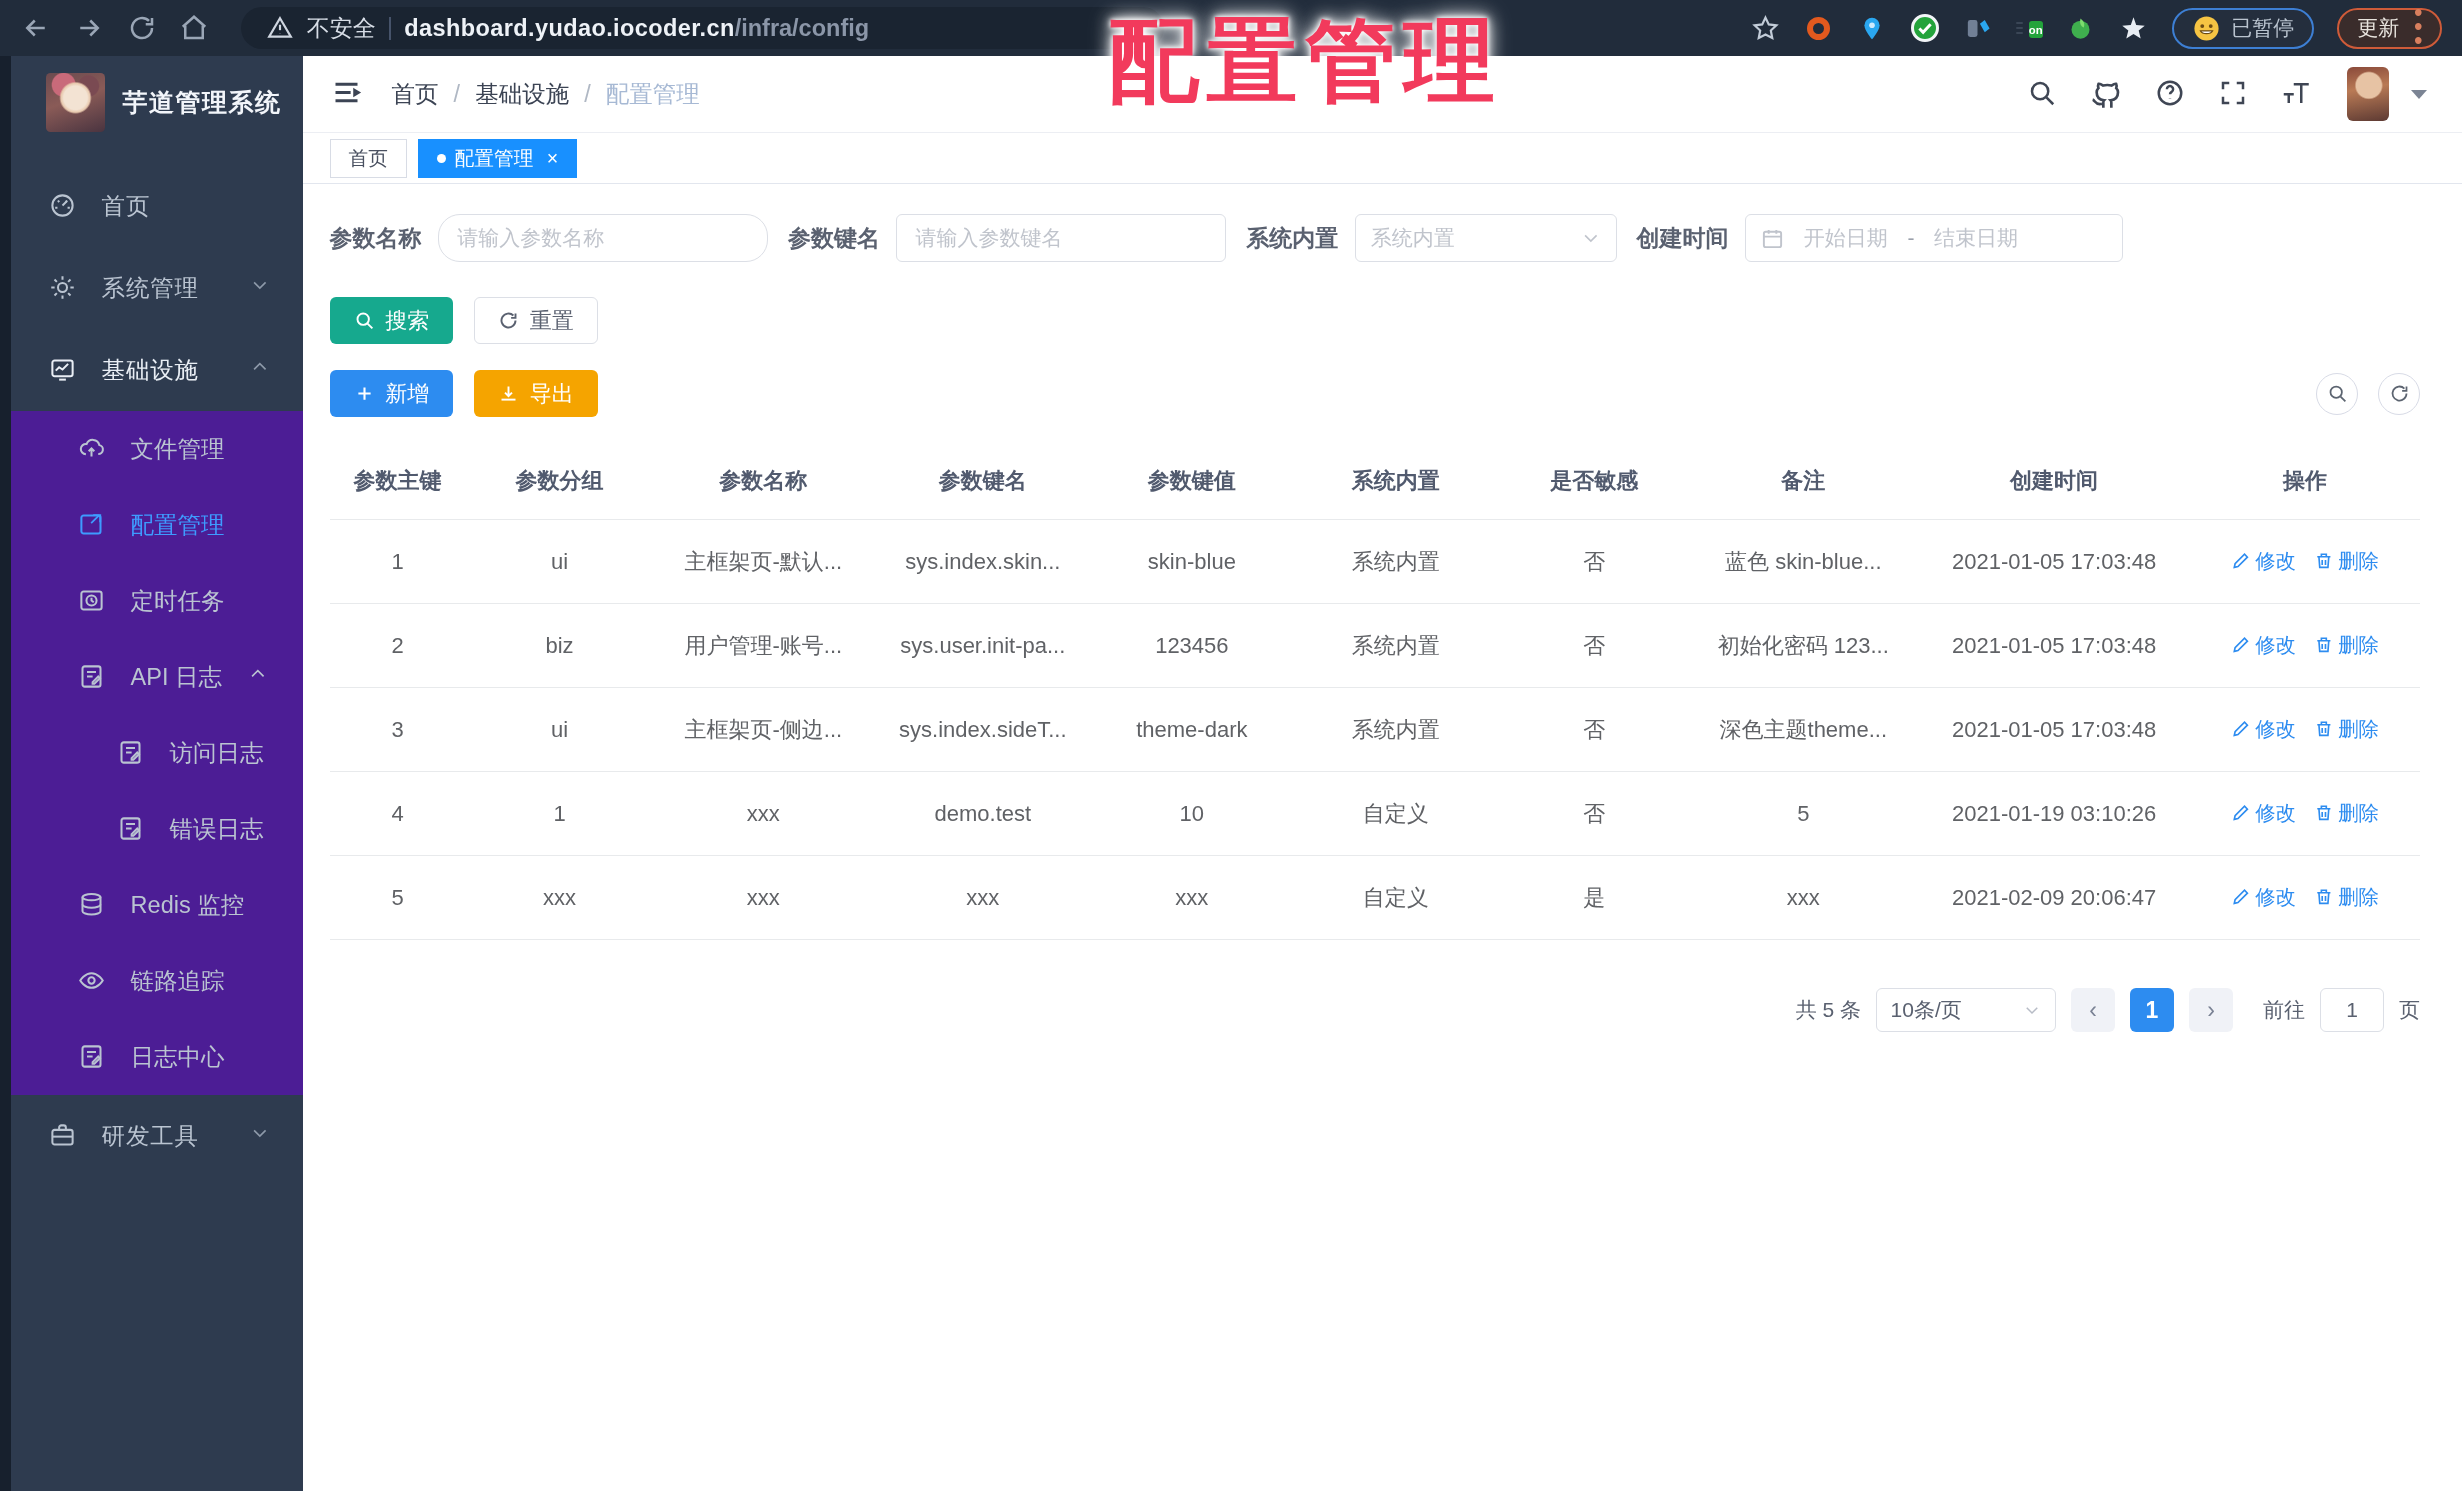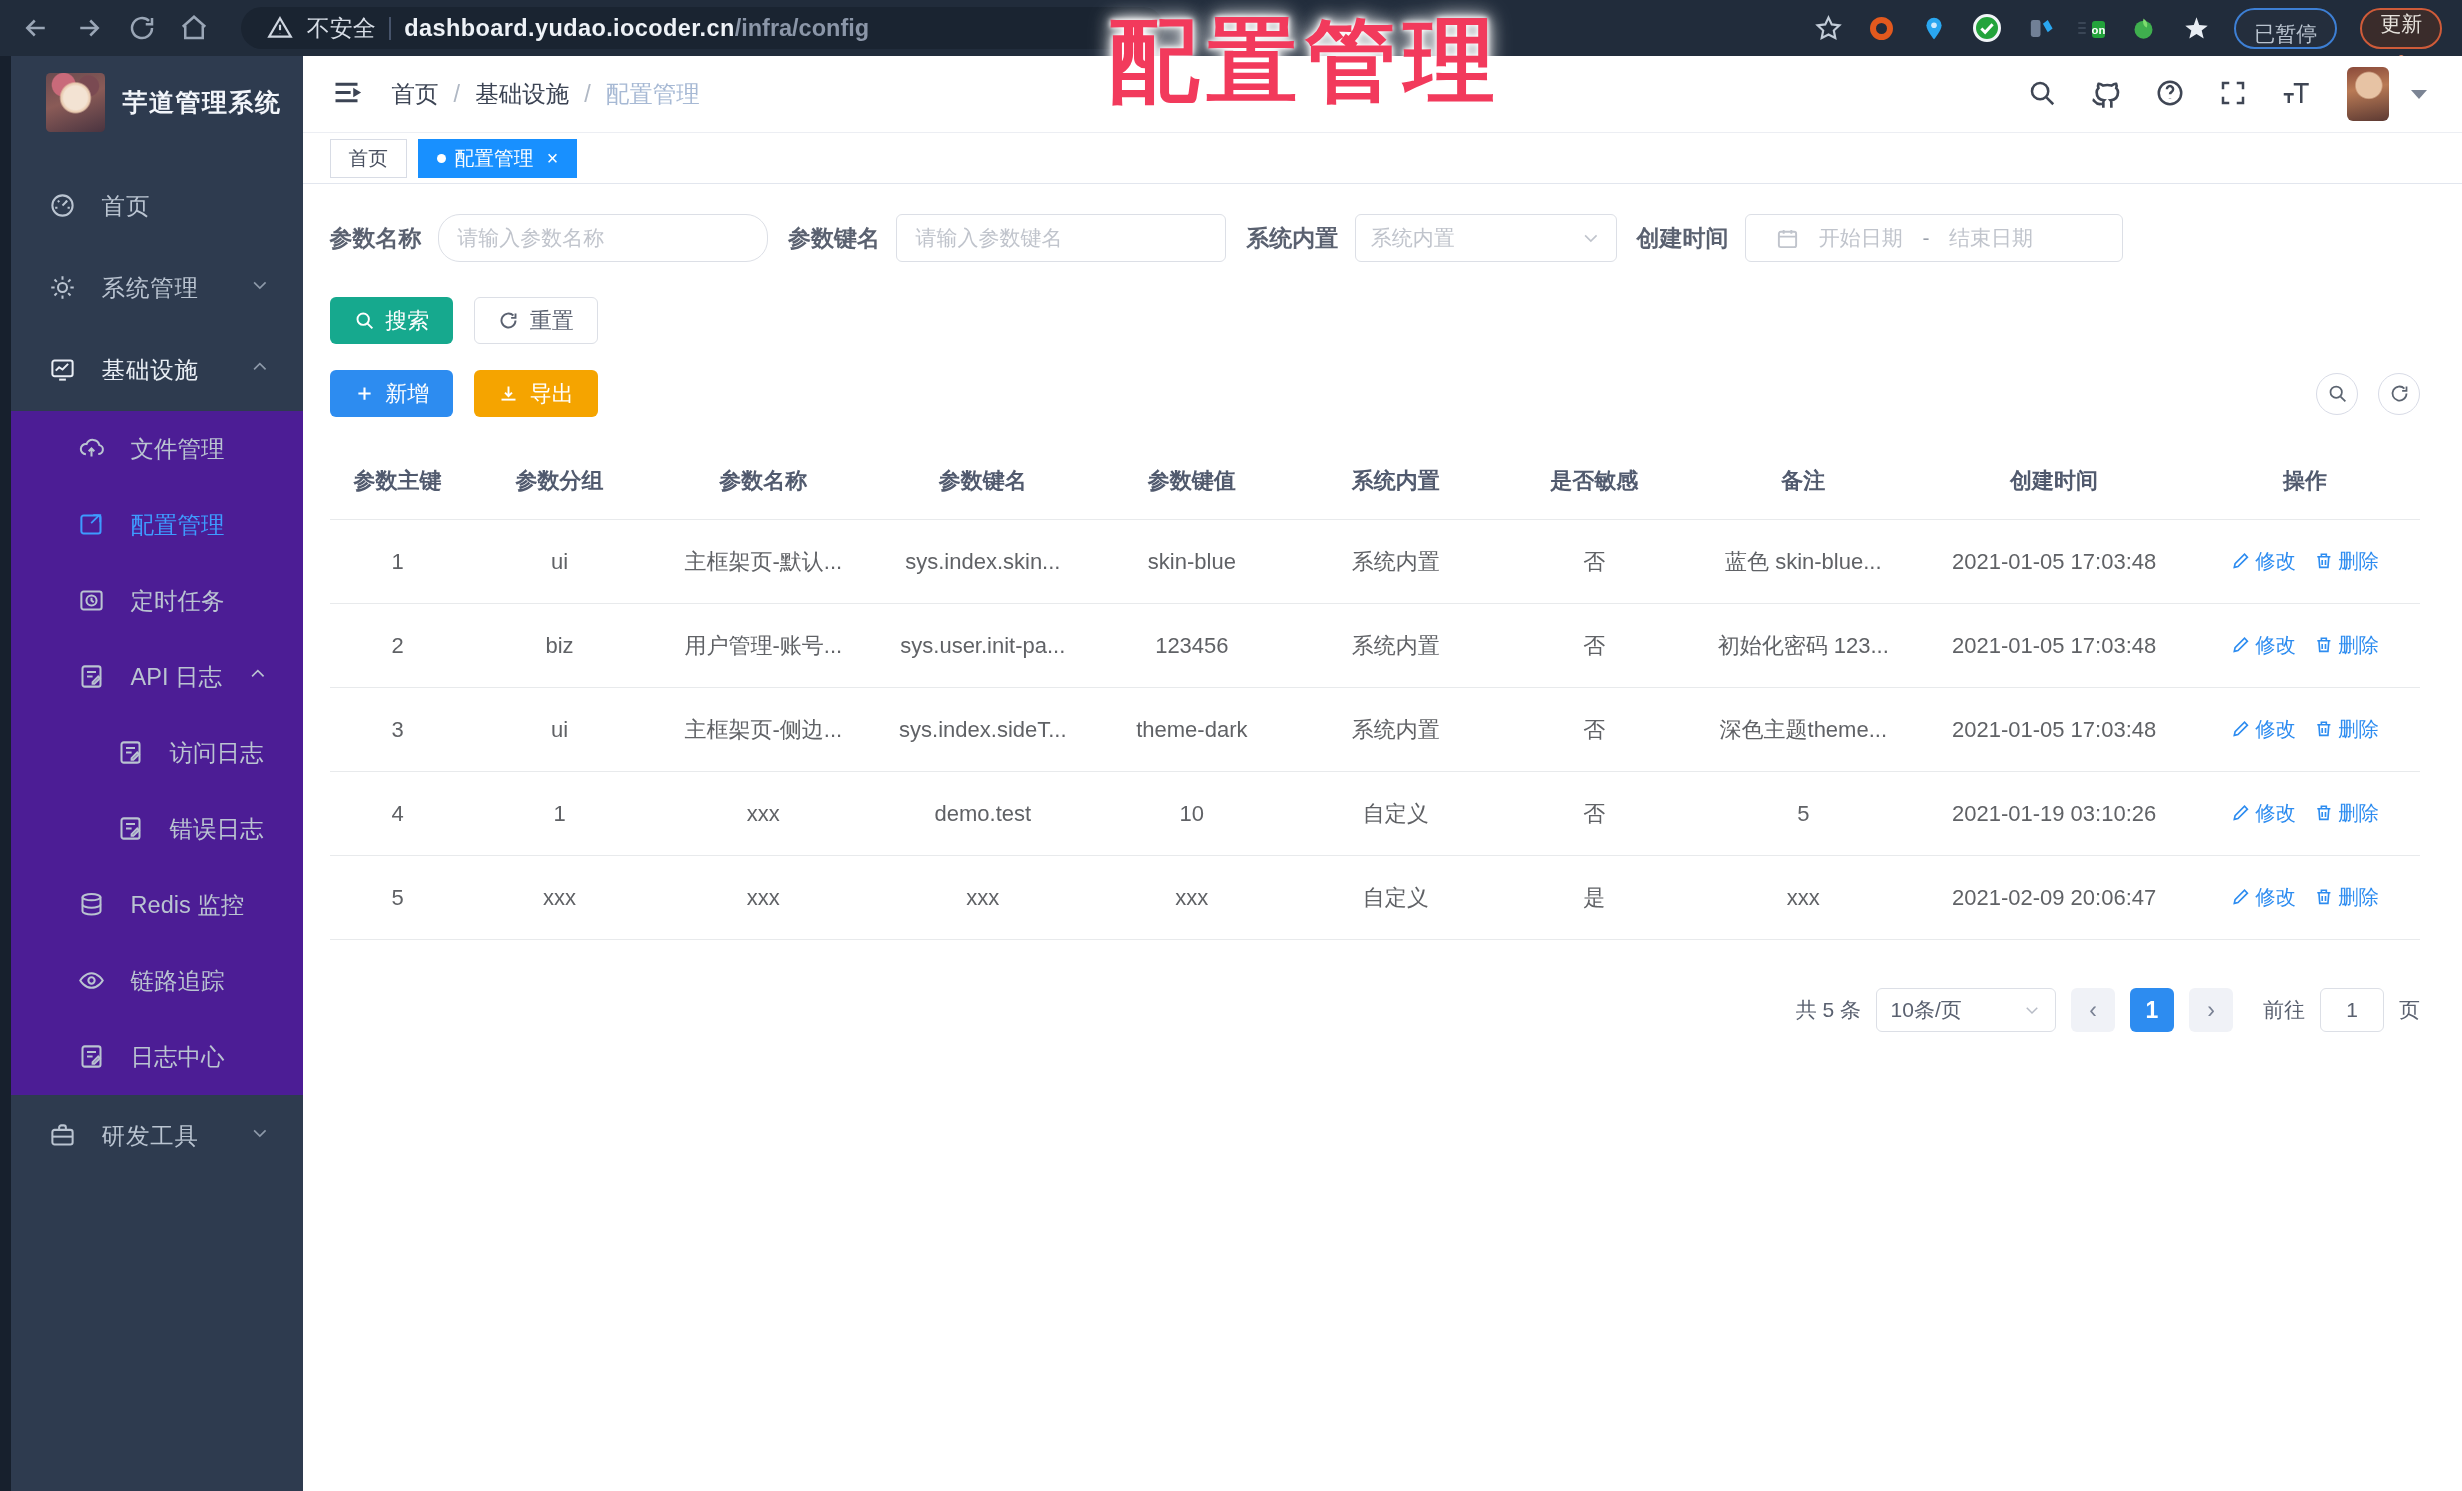--- a/index.html
+++ b/index.html
@@ -17,21 +17,21 @@
   .url-div { width:1.5px; height:23px; background:#46536a; }
   .url-host { color:#eef2f7; font-size:23.5px; font-weight:bold; letter-spacing:0.4px; }
   .url-path { color:#8b96a8; font-size:23.5px; font-weight:bold; }
   .chrome-right { margin-left:auto; display:flex; align-items:center; gap:23px; }
   .ext { width:30px; height:30px; display:flex; align-items:center; justify-content:center; position:relative; }
   .donut { width:23px; height:23px; border:6.8px solid #e2591e; border-radius:50%; }
   .onbadge { width:27px; height:27px;text-align:right; }
   .onbadge .bars { width:26px; height:12px; display:flex; flex-direction:column; gap:3px; }
   .onbadge .bars i { height:3.8px; background:#3a4656; border-radius:1.5px; display:block; }
   .onbadge .tag { margin:3px 0 0 6px; width:26px; height:16.6px; background:#23a33b; border-radius:3px; color:#fff; font-size:11.3px; font-weight:bold; display:flex; align-items:center; justify-content:center; }
-  .pill { height:41px; border-radius:21px; display:flex; align-items:center; gap:10.6px; padding:0 18px; font-size:21px;flex-direction:column; }
+  .pill { height:41px; border-radius:21px; display:flex; align-items:center; gap:10.6px; padding:0 18px; font-size:21px; }
   .pill.paused { border:2.3px solid #3d7fd4; background:#242e3d; color:#b9c3cf; }
   .pill.update { border:2.3px solid #cf5b39; background:#3a2c2b; color:#e7e3dd; gap:15px; }
   .vdots { color:#d97f5e; font-size:23px; font-weight:bold; letter-spacing:0; line-height:0.6; text-align:center; }
 
   
   .overlay-title { position:absolute; left:1108px; top:0px; z-index:90; font-size:91px; font-weight:800; letter-spacing:7.6px; color:#f23a5c;
     text-shadow:0 0 4.5px #fff,0 0 9px #fff,0 0 16.6px rgba(255,255,255,.9),0 0 23px rgba(255,255,255,.7); }
 
   
   .app { display:flex; height:1435px; }
@@ -76,21 +76,21 @@
 
   .content { flex:1; padding:30px 42px 0 27px; background:#fff; }
 
   
   .filters { display:flex; align-items:center; gap:19.7px; flex-wrap:nowrap; }
   .fgroup { display:flex; align-items:center; gap:16.6px; }
   .flabel { font-size:23px; color:#5a6170; font-weight:bold; white-space:nowrap; }
   .finput { height:48px; border:0.8px solid #dcdfe6; border-radius:6px; font-size:21px; color:#5a6170; padding:0 18px; outline:none; background:#fff; font-family:inherit; }
   .finput::placeholder { color:#c0c4cc; }
   .fselect { width:262px; height:48px; border:0.8px solid #dcdfe6; border-radius:6px; display:flex; align-items:center; padding:0 15px; color:#c0c4cc; font-size:21px; justify-content:space-between; }
-  .fdate { width:378px; height:48px; border:0.8px solid #dcdfe6; border-radius:6px; display:flex; align-items:center; padding:0 30px; gap:19.7px; color:#c0c4cc; font-size:21px; }
+  .fdate { width:378px; height:48px; border:0.8px solid #dcdfe6; border-radius:6px; display:flex; align-items:center; padding:0 15px; gap:19.7px; color:#c0c4cc; font-size:21px; }
   .fdate .sep { color:#9aa0ab; }
 
   
   .btnrow { display:flex; align-items:center; gap:21px; margin-top:35px; }
   .btn { height:47px; border-radius:6px; display:inline-flex; align-items:center; gap:10.6px; padding:0 23px; font-size:22px; cursor:pointer; border:0.8px solid transparent; }
   .btn svg { flex-shrink:0; }
   .btn-search { background:#16a98e; color:#fff; }
   .btn-reset { background:#fff; border-color:#dcdfe6; color:#5a6170; }
   .btn-add { background:#2d8cf0; color:#fff; }
   .btn-export { background:#f5a400; color:#fff; }

